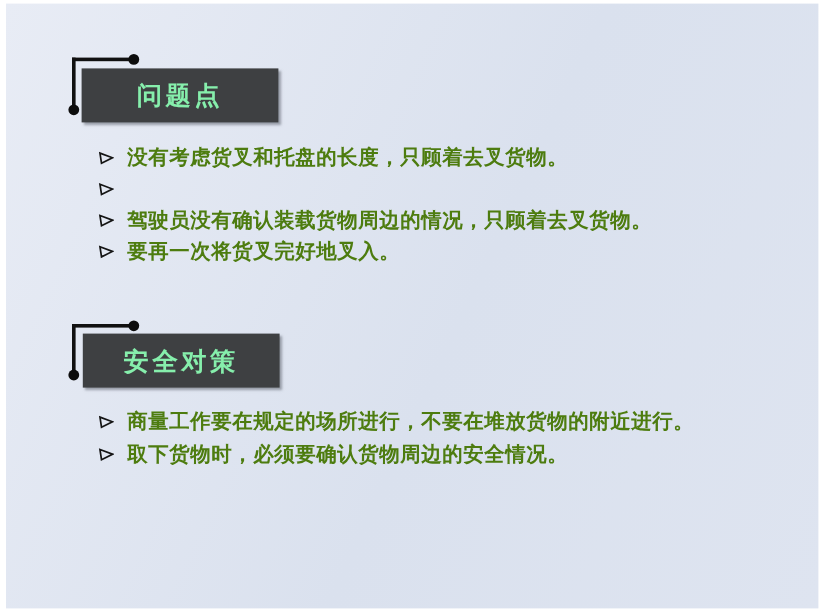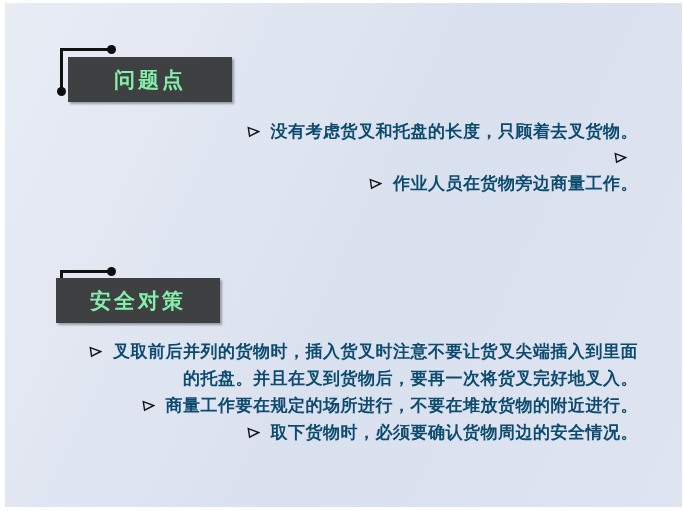--- a/index.html
+++ b/index.html
@@ -29,33 +29,33 @@
   .dot-b2 { left:57px;  top:308px; }
 
   
   .title-box {
     position:absolute; width:164px; height:45px;
     background:#3e4042;
     box-shadow:2px 2px 2px rgba(110,116,128,0.65);
     display:flex; align-items:center; justify-content:center;
   }
   .title-box-1 { left:68px; top:57px; }
-  .title-box-2 { left:56px; top:278px; }
+  .title-box-2 { left:69px; top:278px; }
   .title-box h2 {
     color:#86efac; font-size:21px; font-weight:700;
     letter-spacing:3px; white-space:nowrap;
   }
 
   
   .list { position:absolute; left:82px; width:556px; list-style:none; }
   .list-1 { top:119px; }
   .list-2 { top:338px; }
   .list li {
-    font-size:17px; font-weight:600; color:#0c4a6e;
-    letter-spacing:0.5px; text-align:right;
+    font-size:17px; font-weight:600; color:#4d7c0f;
+    letter-spacing:0.5px; text-align:left;
   }
   .list-1 li { line-height:26px; }
   .list-2 li { line-height:27px; }
   .bullet-icon {
     display:inline-block; width:13px; height:13px;
     margin-right:11px; vertical-align:-1px;
   }
   .bullet-icon svg { display:block; width:13px; height:13px; }
 </style>
 </head>
@@ -78,40 +78,40 @@
           </svg></span><span>没有考虑货叉和托盘的长度，只顾着去叉货物。</span>
     </li>
     <li>
       <span class="bullet-icon"><svg viewBox="0 0 20 20">
             <polygon points="2,4 18,10 4,17" fill="none" stroke="#151515" stroke-width="2.2" stroke-linejoin="miter"></polygon>
           </svg></span>
     </li>
     <li>
       <span class="bullet-icon"><svg viewBox="0 0 20 20">
             <polygon points="2,4 18,10 4,17" fill="none" stroke="#151515" stroke-width="2.2" stroke-linejoin="miter"></polygon>
-          </svg></span><span>作业人员在货物旁边商量工作。</span>
+          </svg></span><span>驾驶员没有确认装载货物周边的情况，只顾着去叉货物。</span>
+    </li>
+    <li>
+      <span class="bullet-icon"><svg viewBox="0 0 20 20">
+            <polygon points="2,4 18,10 4,17" fill="none" stroke="#151515" stroke-width="2.2" stroke-linejoin="miter"></polygon>
+          </svg></span><span>要再一次将货叉完好地叉入。</span>
     </li>
   </ul>
 
   <div class="bracket bracket-2"></div>
   <span class="dot dot-a2"></span>
   <span class="dot dot-b2"></span>
   <div class="title-box title-box-2">
     <h2>安全对策</h2>
   </div>
 
   <ul class="list list-2">
     <li>
       <span class="bullet-icon"><svg viewBox="0 0 20 20">
             <polygon points="2,4 18,10 4,17" fill="none" stroke="#151515" stroke-width="2.2" stroke-linejoin="miter"></polygon>
-          </svg></span><span>叉取前后并列的货物时，插入货叉时注意不要让货叉尖端插入到里面的托盘。并且在叉到货物后，要再一次将货叉完好地叉入。</span>
-    </li>
-    <li>
-      <span class="bullet-icon"><svg viewBox="0 0 20 20">
-            <polygon points="2,4 18,10 4,17" fill="none" stroke="#151515" stroke-width="2.2" stroke-linejoin="miter"></polygon>
           </svg></span><span>商量工作要在规定的场所进行，不要在堆放货物的附近进行。</span>
     </li>
     <li>
       <span class="bullet-icon"><svg viewBox="0 0 20 20">
             <polygon points="2,4 18,10 4,17" fill="none" stroke="#151515" stroke-width="2.2" stroke-linejoin="miter"></polygon>
           </svg></span><span>取下货物时，必须要确认货物周边的安全情况。</span>
     </li>
   </ul>
 </div>
 

